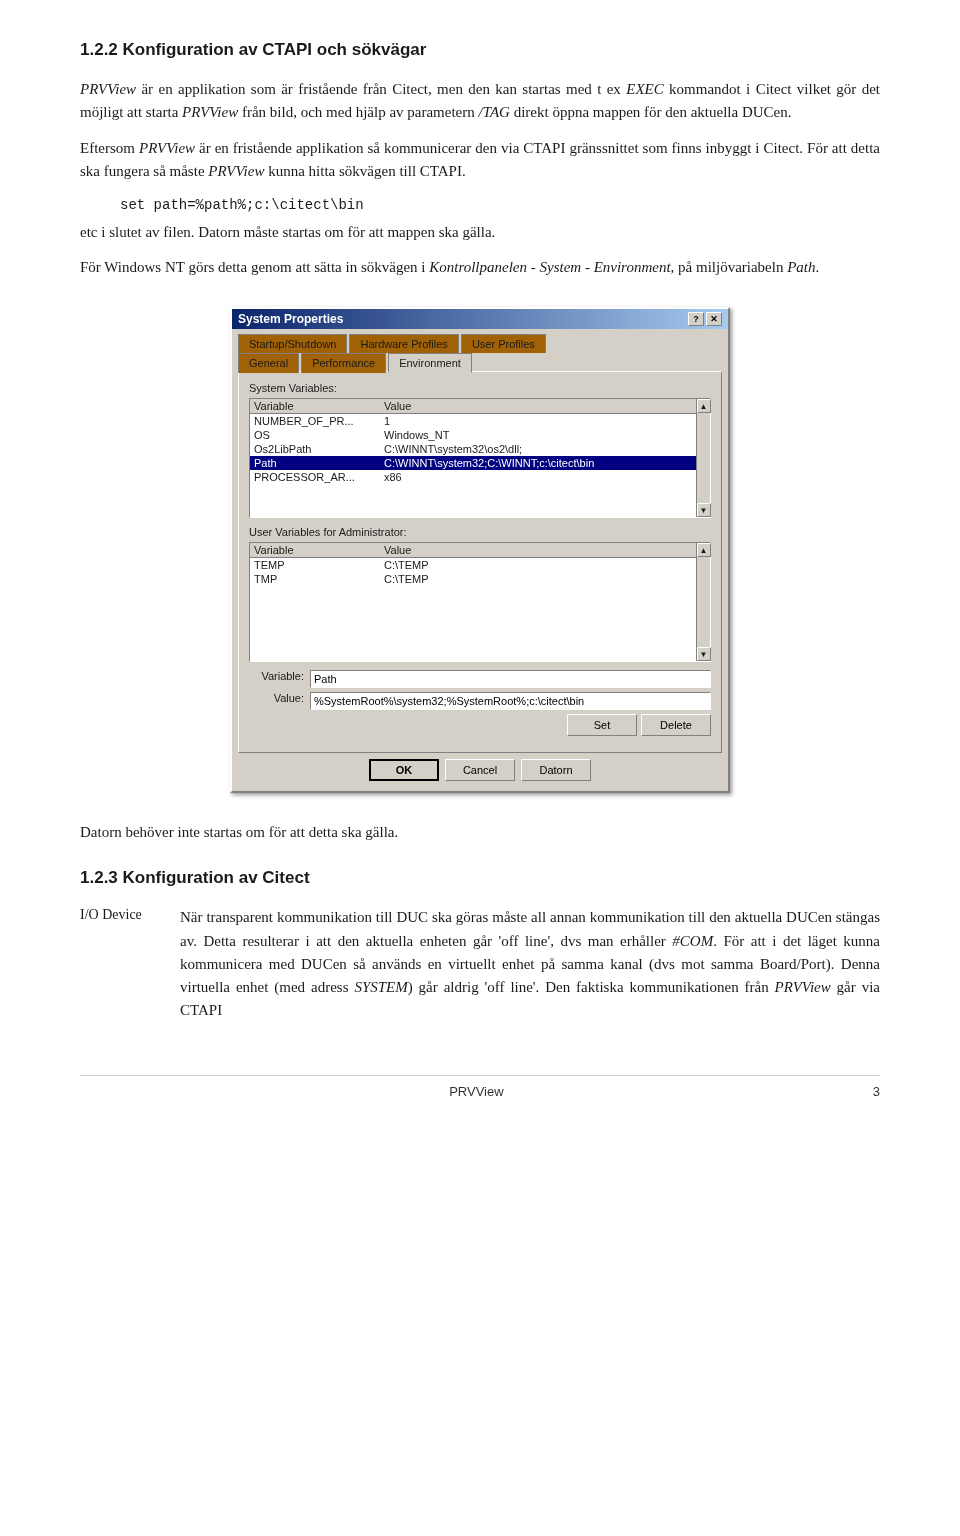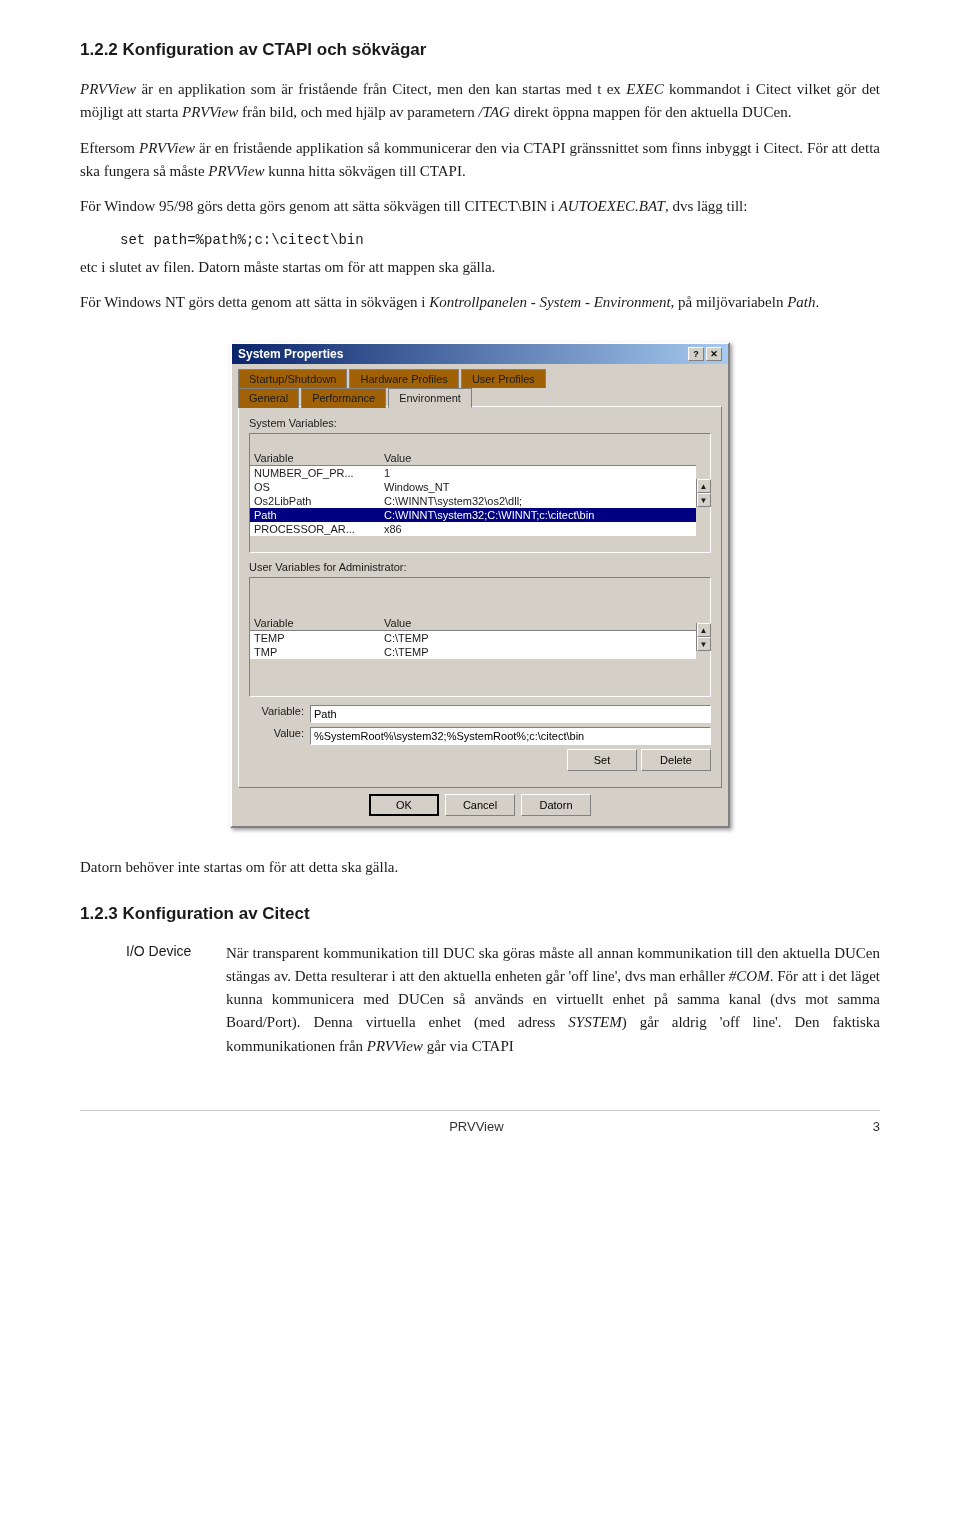--- a/index.html
+++ b/index.html
@@ -216,39 +216,39 @@
 
     .win-btn-default {
       min-width: 70px;
       height: 22px;
       background: #d4d0c8;
       border: 2px solid #000000;
       font-size: 11px;
       font-family: "MS Sans Serif", Arial, sans-serif;
       cursor: pointer;
       padding: 0 6px;
+      font-weight: bold;
     }
 
     
     .section-123 {
       margin-top: 24px;
     }
 
     .io-device-row {
       display: flex;
       gap: 20px;
       margin-bottom: 12px;
     }
 
     .io-label {
-      font-family: Liberation Sans, sans-serif;
+      font-family: Liberation Serif, serif;
       font-size: 14px;
       min-width: 80px;
       padding-top: 1px;
-      margin-left: 46px;
     }
 
     .io-text {
       flex: 1;
     }
 
     
     .page-footer {
       text-align: center;
       font-family: Arial, sans-serif;
@@ -279,21 +279,20 @@
 
     .list-with-scroll {
       display: flex;
       border: 1px solid;
       border-top-color: #808080;
       border-left-color: #808080;
       border-bottom-color: #ffffff;
       border-right-color: #ffffff;
       height: 120px;
       margin-bottom: 8px;
-      align-items: center;
     }
 
     .list-inner {
       flex: 1;
       background: #ffffff;
       overflow: hidden;
       font-size: 11px;
     }
 
     .scroll-arrow {
@@ -329,24 +328,20 @@
     <em>EXEC</em> kommandot i Citect vilket gör det möjligt att starta <em>PRVView</em> från bild, och med hjälp
     av parametern <em>/TAG</em> direkt öppna mappen för den aktuella DUCen.
   </p>
 
   <p>
     Eftersom <em>PRVView</em> är en fristående applikation så kommunicerar den via CTAPI gränssnittet
     som finns inbyggt i Citect. För att detta ska fungera så måste <em>PRVView</em> kunna hitta
     sökvägen till CTAPI.
   </p>
 
-  <p>
-    För Window 95/98 görs detta görs genom att sätta sökvägen till CITECT\BIN i
-    <em>AUTOEXEC.BAT</em>, dvs lägg till:
-  </p>
 
   <p class="code-block">set path=%path%;c:\citect\bin</p>
 
   <p>etc i slutet av filen. Datorn måste startas om för att mappen ska gälla.</p>
 
   <p>
     För Windows NT görs detta genom att sätta in sökvägen i <em>Kontrollpanelen - System -
     Environment</em>, på miljövariabeln <em>Path</em>.
   </p>
 

